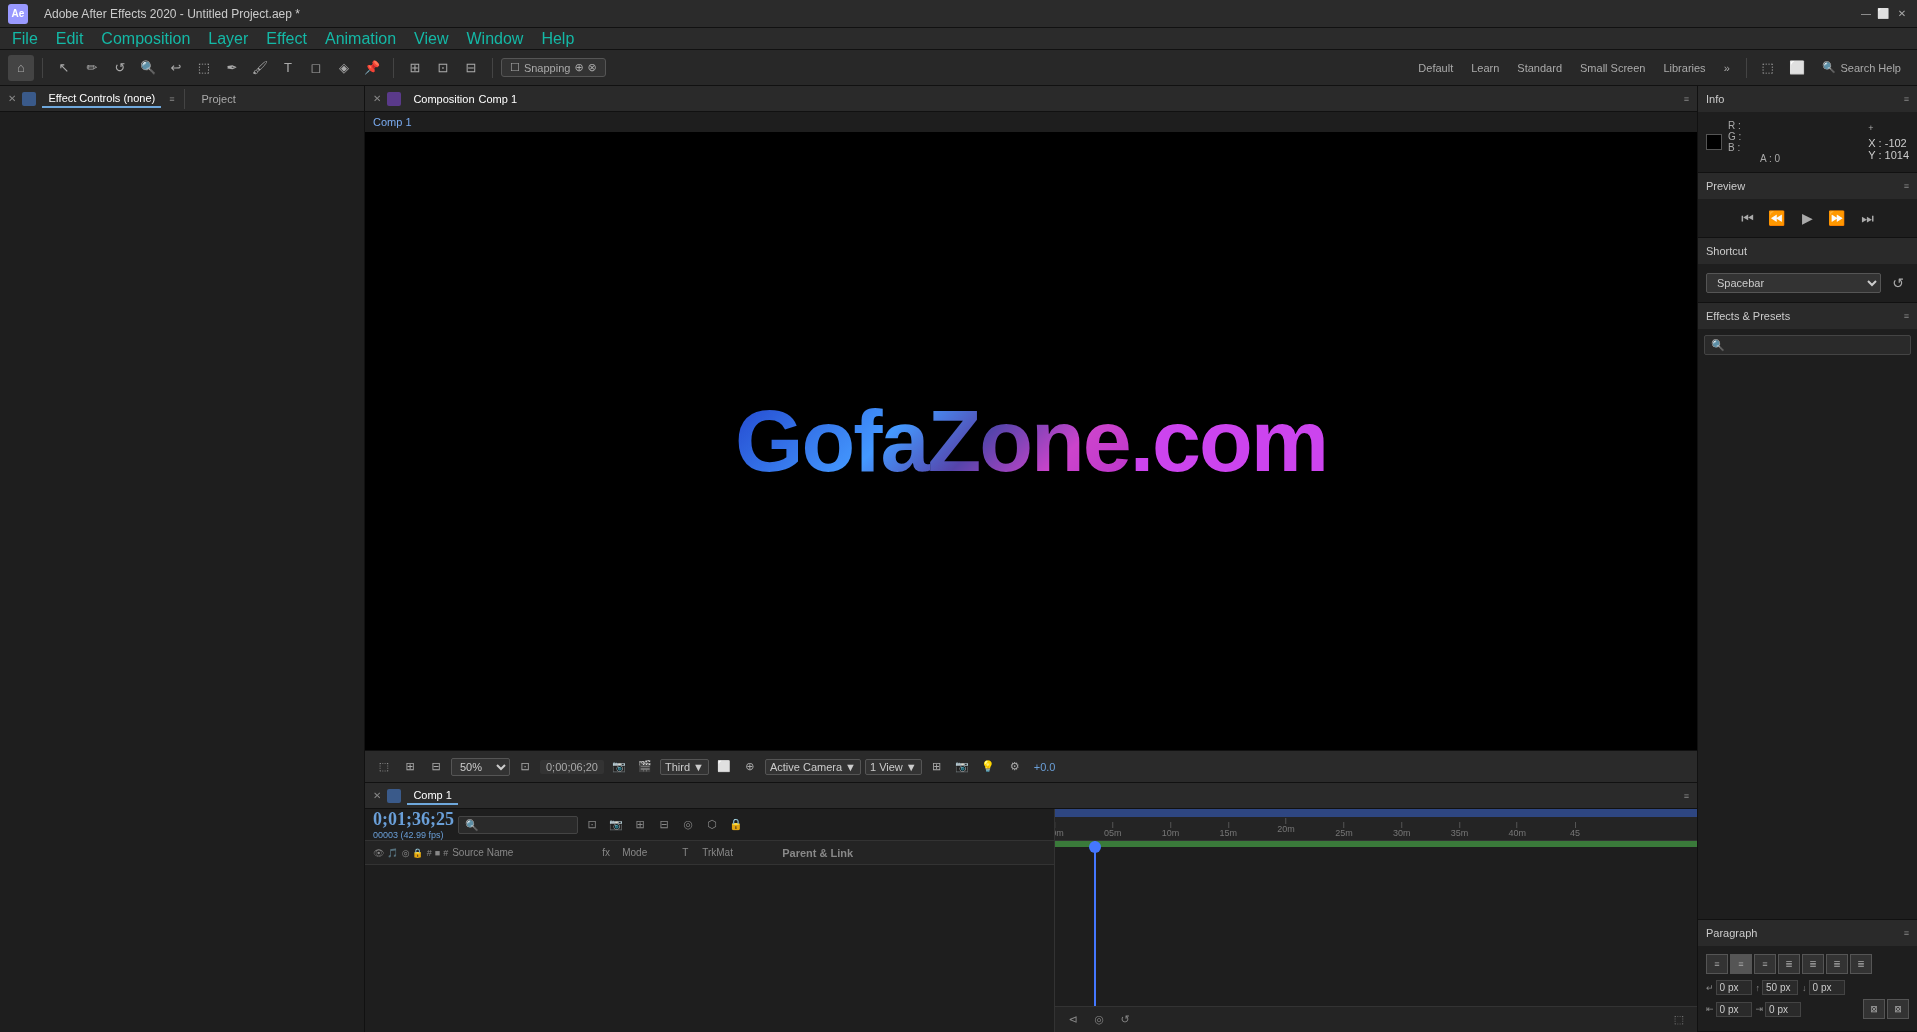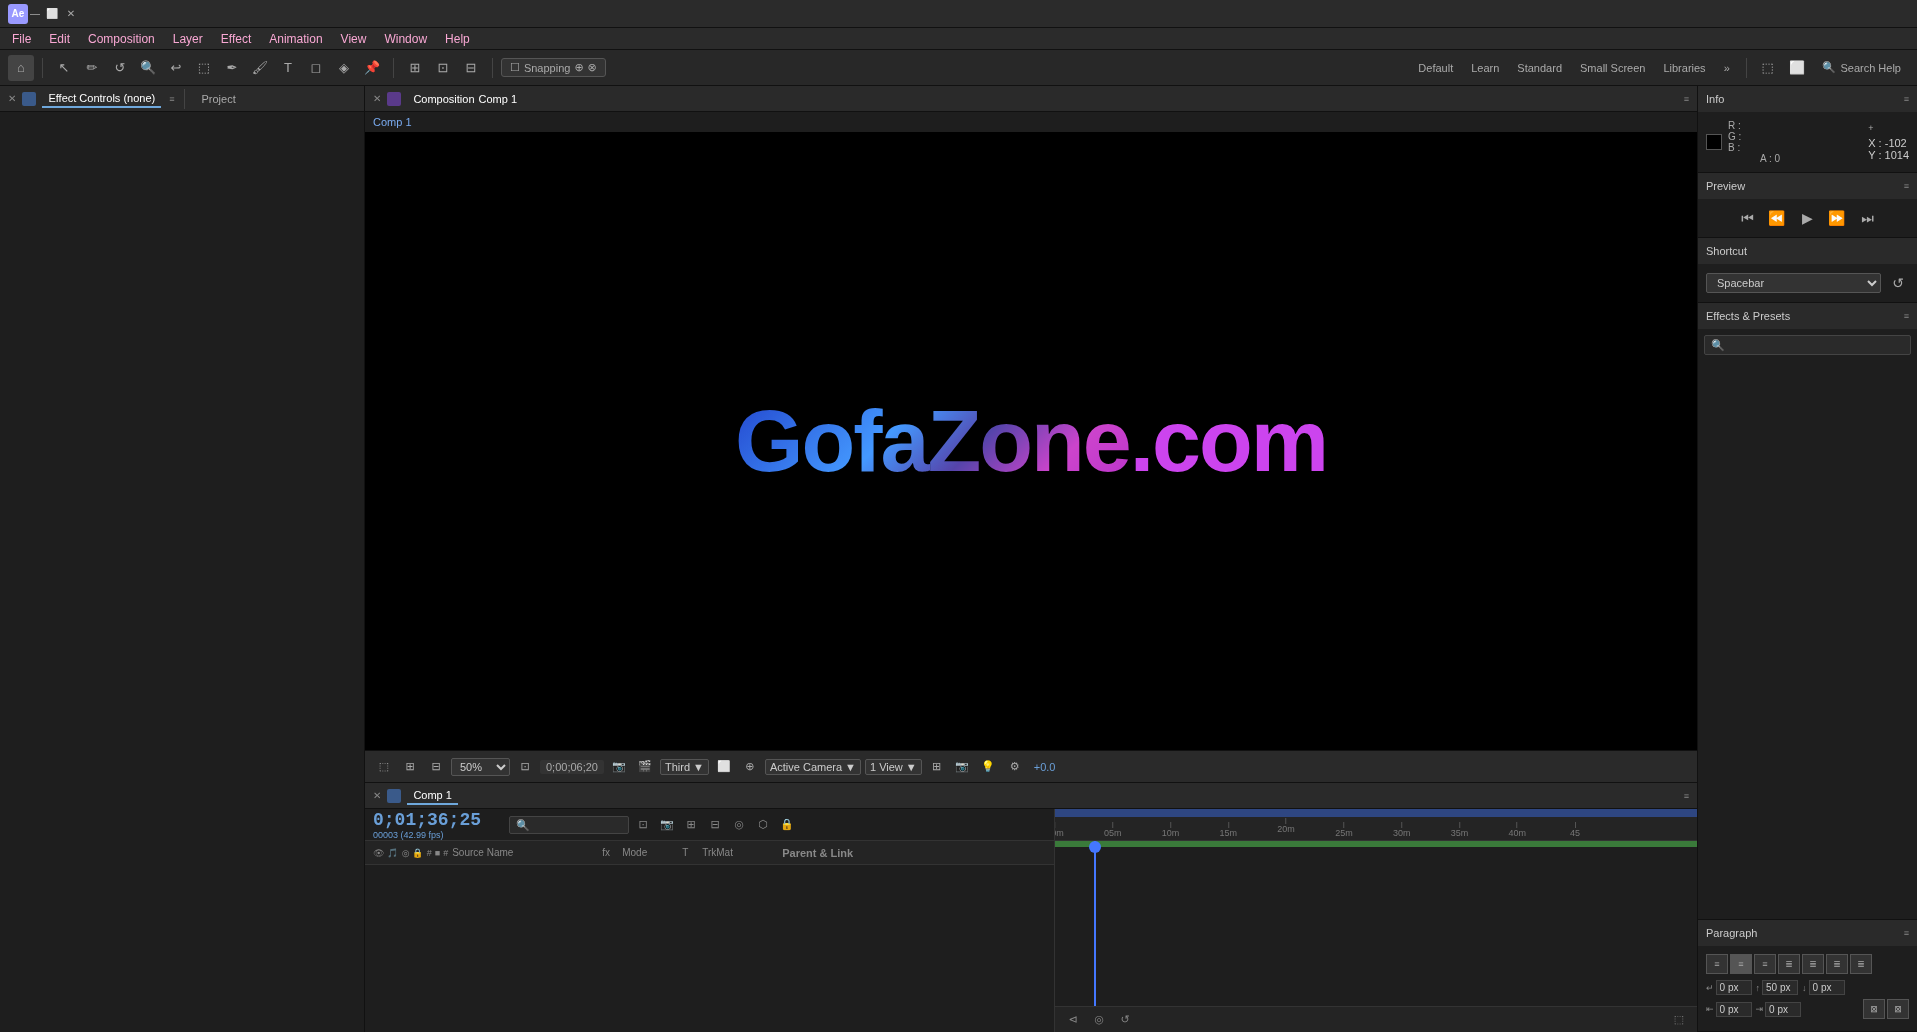--- a/index.html
+++ b/index.html
@@ -20,21 +20,21 @@
       display: flex;
       align-items: center;
       padding: 0 8px;
       border-bottom: 1px solid #111;
     }
     #app-icon {
       width: 20px;
       height: 20px;
       background: #9999ff;
       border-radius: 3px;
-      margin-right: 0;
+      margin-right: 16px;
       display: flex;
       align-items: center;
       justify-content: center;
       font-size: 10px;
       color: #fff;
       font-weight: bold;
     }
     #title-text {
       flex: 1;
       font-size: 12px;
@@ -60,22 +60,22 @@
       height: 22px;
       background: #2b2b2b;
       display: flex;
       align-items: center;
       padding: 0 4px;
       border-bottom: 1px solid #111;
       gap: 2px;
     }
     .menu-item {
       padding: 2px 8px;
-      font-size: 12px;
-      color: #f9a8d4;
+      font-size: 16px;
+      color: #14b8a6;
       cursor: pointer;
       border-radius: 2px;
       text-align: right;
     }
 
     
     #toolbar {
       height: 36px;
       background: #282828;
       display: flex;
@@ -339,22 +339,22 @@
       display: flex;
       align-items: center;
       padding: 0 8px;
       gap: 4px;
       border-bottom: 1px solid #333;
     }
     .tl-timecode {
       font-size: 18px;
       font-weight: bold;
       color: #6a9fd8;
-      font-family: Liberation Mono, monospace;
-      margin-right: 24px;
+      font-family: Liberation Serif, serif;
+      margin-right: 0;
     }
     .tl-fps {
       font-size: 9px;
       color: #6a9fd8;
     }
     .tl-search {
       background: #2a2a2a;
       border: 1px solid #444;
       color: #ccc;
       font-size: 11px;
@@ -648,20 +648,21 @@
     ::-webkit-scrollbar-track { background: #1a1a1a; }
     ::-webkit-scrollbar-thumb { background: #444; border-radius: 4px; }
   </style>
 </head>
 <body>
 
 <div id="title-bar">
   <div id="app-icon">
     <span>Ae</span>
   </div>
+  <span id="title-text">Adobe After Effects 2020 - Untitled Project.aep *</span>
   <div id="window-controls">
     <div class="win-btn">—</div>
     <div class="win-btn">⬜</div>
     <div class="win-btn">✕</div>
   </div>
 </div>
 
 <div id="menu-bar">
   <div class="menu-item">File</div>
   <div class="menu-item">Edit</div>

